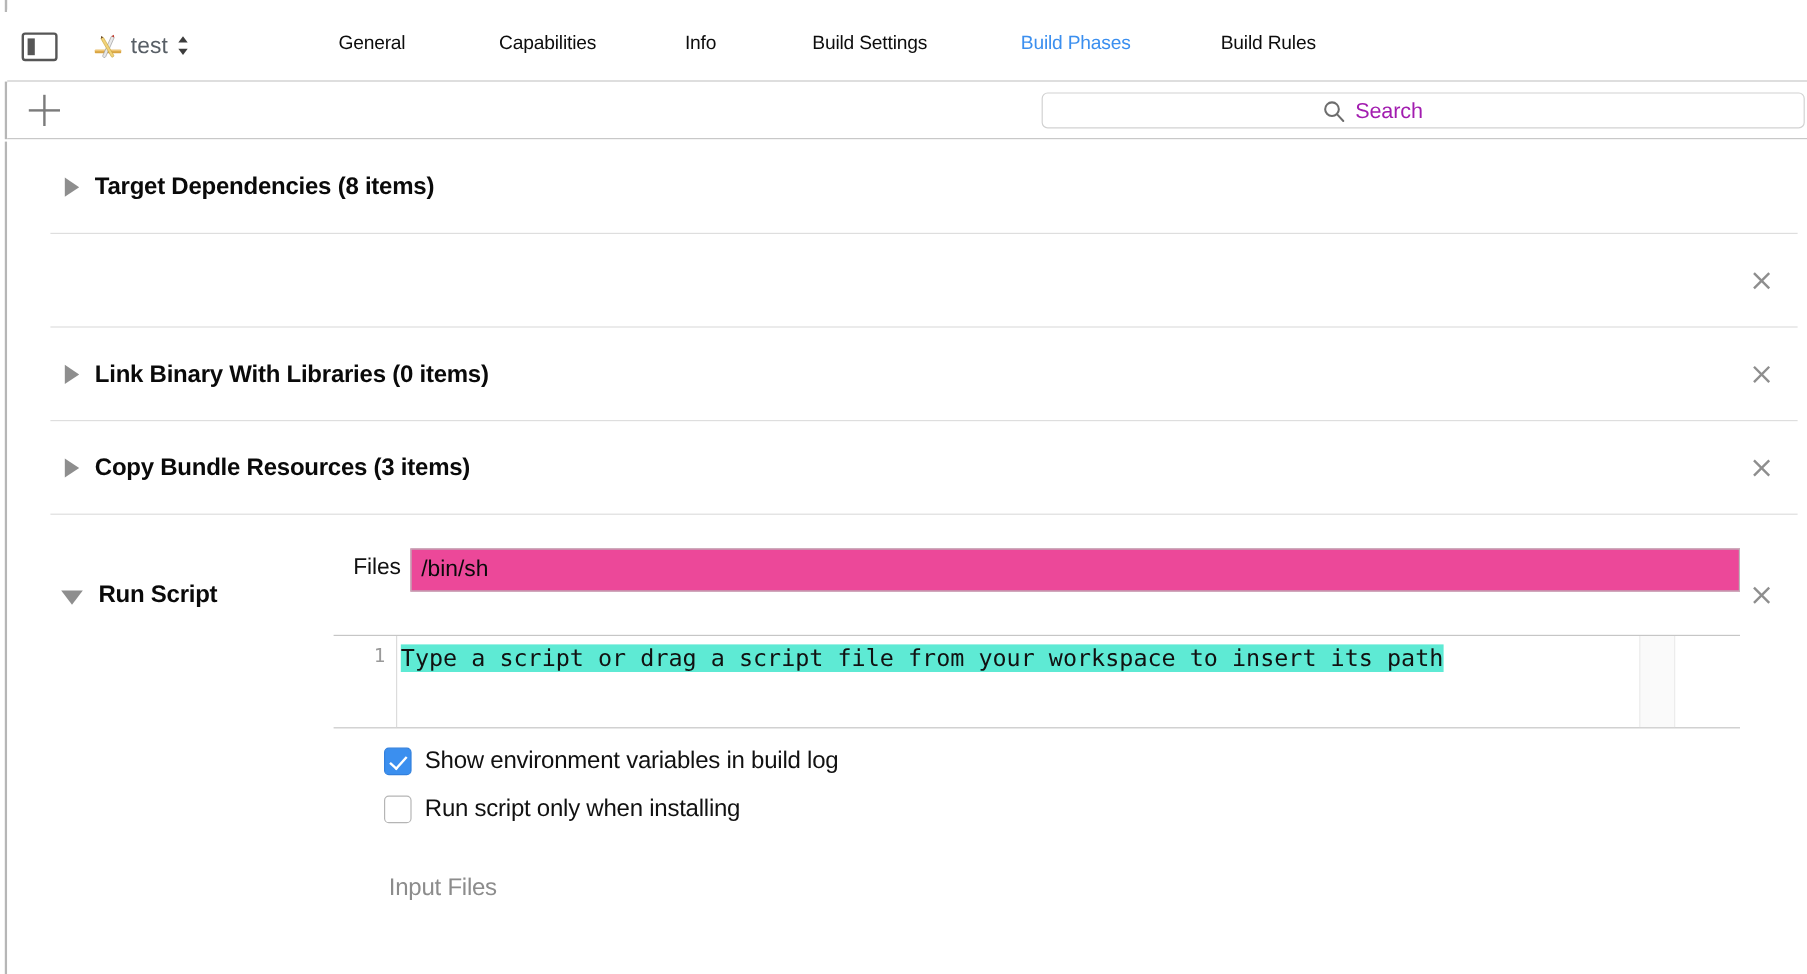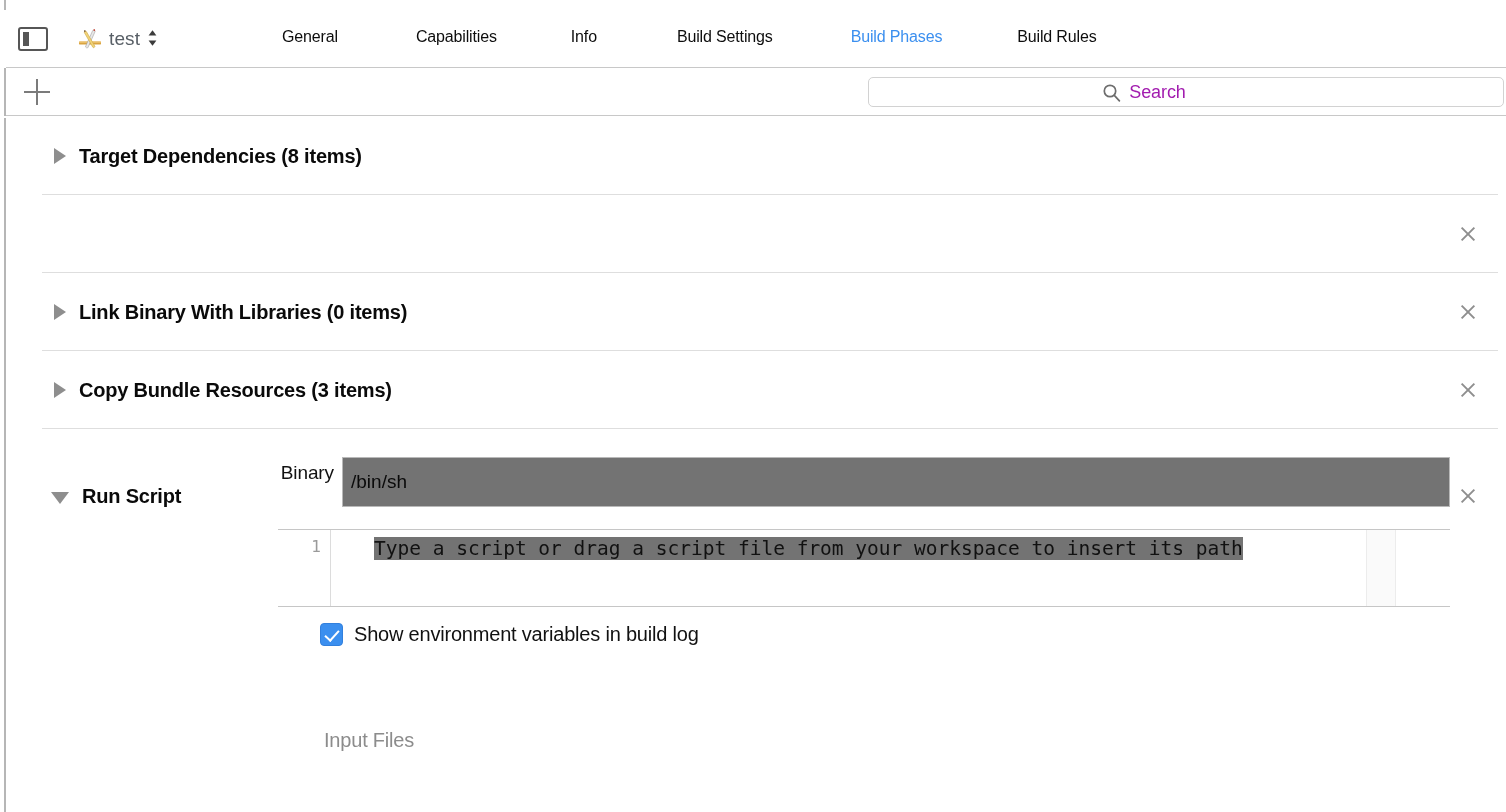--- a/index.html
+++ b/index.html
@@ -174,23 +174,23 @@
     height: 36px;
     margin-top: 28px;
   }
   .shell-label {
     position: absolute; left: 232px; top: 5px;
     width: 60px; text-align: right;
     font-size: 19px; color: #111; letter-spacing: -.1px;
   }
   .shell-input {
     position: absolute; left: 300px; right: 48px; top: 0;
-    height: 50px;
+    height: 36px;
     border: 1px solid #b9b9b9;
-    background: #737373;
+    background: #ec4899;
     display: flex; align-items: center;
     padding-left: 8px;
     font-size: 19px; color: #0a0a0a;
   }
   .editor {
     position: absolute;
     left: 236px; right: 48px;
     top: 72px; height: 78px;
     border-top: 1px solid #c6c6c6;
     border-bottom: 1px solid #c6c6c6;
@@ -209,21 +209,21 @@
     font-size: 16px; color: #9a9a9a;
   }
   .code {
     position: absolute; left: 56px; top: 6px; right: 86px;
     font-family: "DejaVu Sans Mono", monospace;
     font-size: 19.5px;
     color: #111111;
     white-space: nowrap;
     line-height: 26px;
   }
-  .code .sel { background: #737373; margin-left: 40px; }
+  .code .sel { background: #5eead4; }
   .vscroll-track {
     position: absolute; right: 54px; top: 0; bottom: 0;
     width: 30px;
     background: #fafafa;
     border-left: 1px solid #ececec;
     border-right: 1px solid #ececec;
   }
   .checks {
     position: absolute; left: 278px; top: 162px;
   }
@@ -350,41 +350,45 @@
     <div class="phase-row runscript-row last">
       <div class="phase-head rs-head">
         <div class="tri open"></div>
         <span class="phase-title">Run Script</span>
       </div>
       <div class="close-x" style="top:39px"></div>
 
       <div class="rs-body">
 
         <div class="shell-line">
-          <span class="shell-label">Binary</span>
+          <span class="shell-label">Files</span>
           <div class="shell-input">
             <span>/bin/sh</span>
           </div>
         </div>
 
         <div class="editor">
           <div class="gutter">
             <span class="lineno">1</span>
           </div>
           <div class="code">
             <span class="sel">Type a script or drag a script file from your workspace to insert its path</span>
           </div>
           <div class="vscroll-track"></div>
         </div>
 
         <div class="checks">
           <div class="check-row">
             <div class="cbox checked"></div>
             <span class="check-label">Show environment variables in build log</span>
           </div>
+          <div class="check-row">
+            <div class="cbox"></div>
+            <span class="check-label">Run script only when installing</span>
+          </div>
         </div>
 
         <div class="input-files">Input Files</div>
       </div>
     </div>
 
   </div>
 </div>
 
 </body></html>

